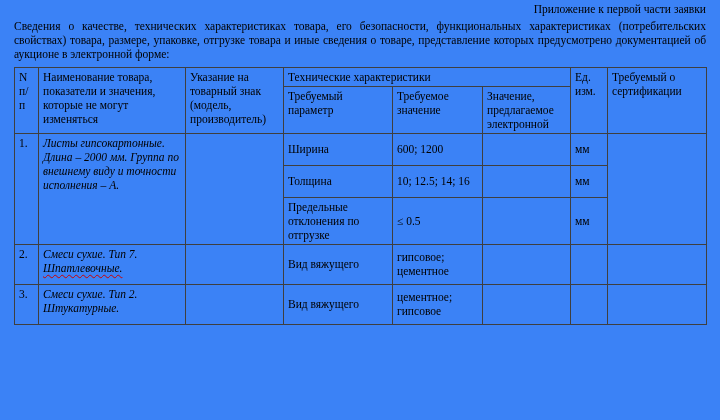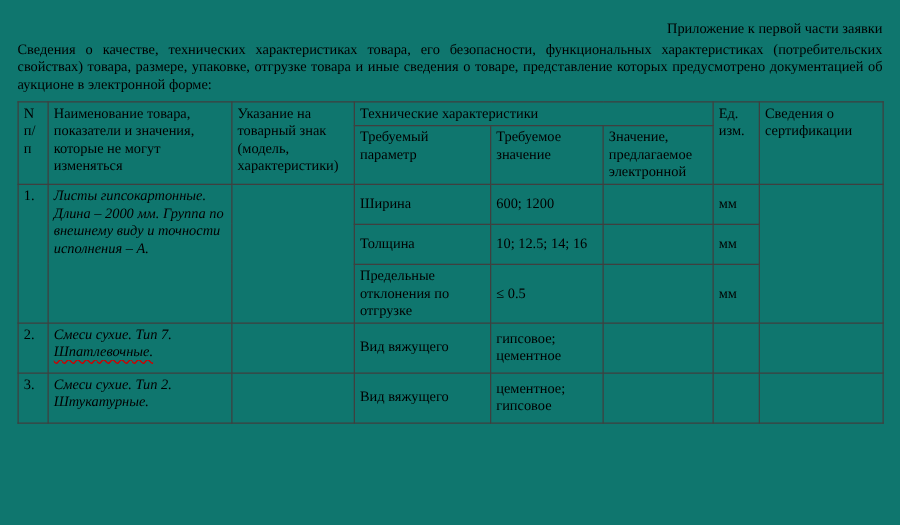--- a/index.html
+++ b/index.html
@@ -6,22 +6,22 @@
   html, body { background: #fff; }
   body {
     width: 720px; height: 420px;
     font-family: "Liberation Serif", serif;
     font-size: 11.5px;
     color: #000;
     overflow: hidden;
   }
   .page {
     width: 720px; height: 420px;
-    background: #0f766e;
-    padding: 17px 14px 0 14px;
+    background: #3b82f6;
+    padding: 3px 14px 0 14px;
     overflow: hidden;
   }
   .header-note {
     text-align: right;
     line-height: 1.2;
     margin-bottom: 2px;
   }
   .intro {
     text-align: justify;
     line-height: 1.22;
@@ -71,24 +71,24 @@
       <col style="width:109px">
       <col style="width:90px">
       <col style="width:88px">
       <col style="width:37px">
       <col style="width:99px">
     </colgroup>
     <tbody>
       <tr class="h-head1">
         <th rowspan="2">N п/п</th>
         <th rowspan="2">Наименование товара, показатели и значения, которые не могут изменяться</th>
-        <th rowspan="2">Указание на товарный знак (модель, характеристики)</th>
+        <th rowspan="2">Указание на товарный знак (модель, производитель)</th>
         <th colspan="3">Технические характеристики</th>
         <th rowspan="2">Ед. изм.</th>
-        <th rowspan="2">Сведения о сертификации</th>
+        <th rowspan="2">Требуемый о сертификации</th>
       </tr>
       <tr class="h-head2">
         <th>Требуемый параметр</th>
         <th>Требуемое значение</th>
         <th>Значение, предлагаемое электронной</th>
       </tr>
 
       <tr class="h-spec">
         <td rowspan="3">1.</td>
         <td rowspan="3">

